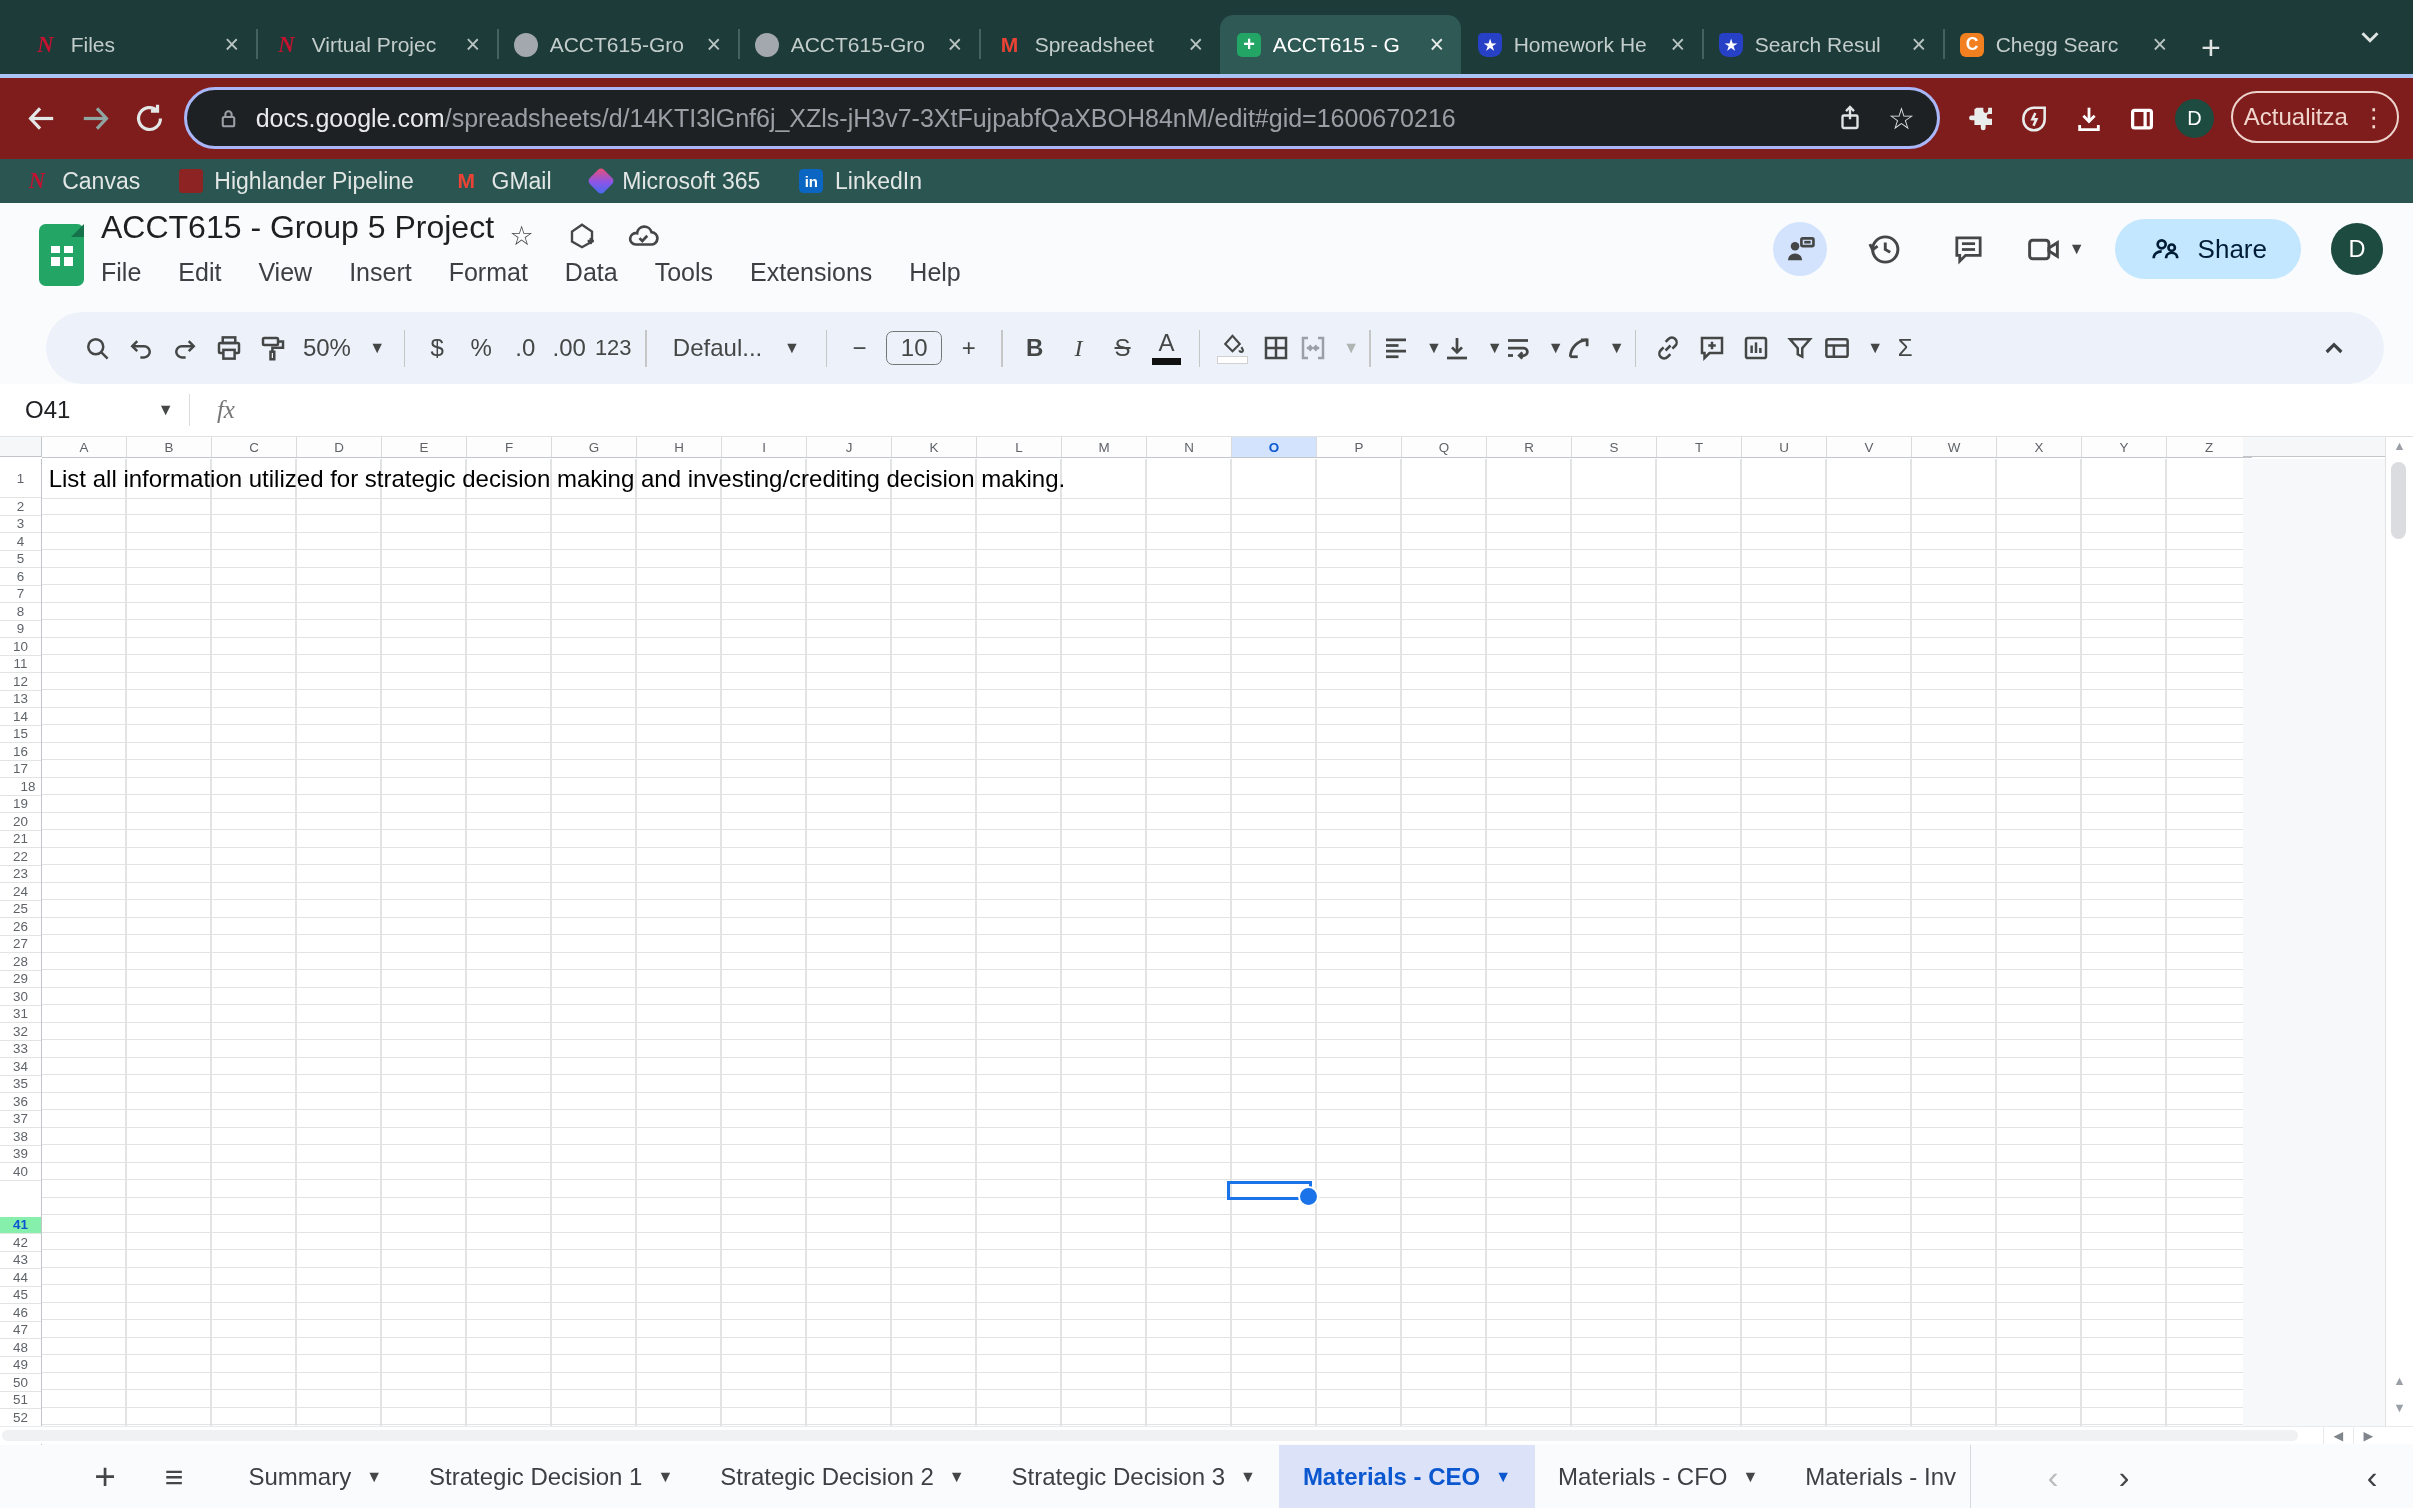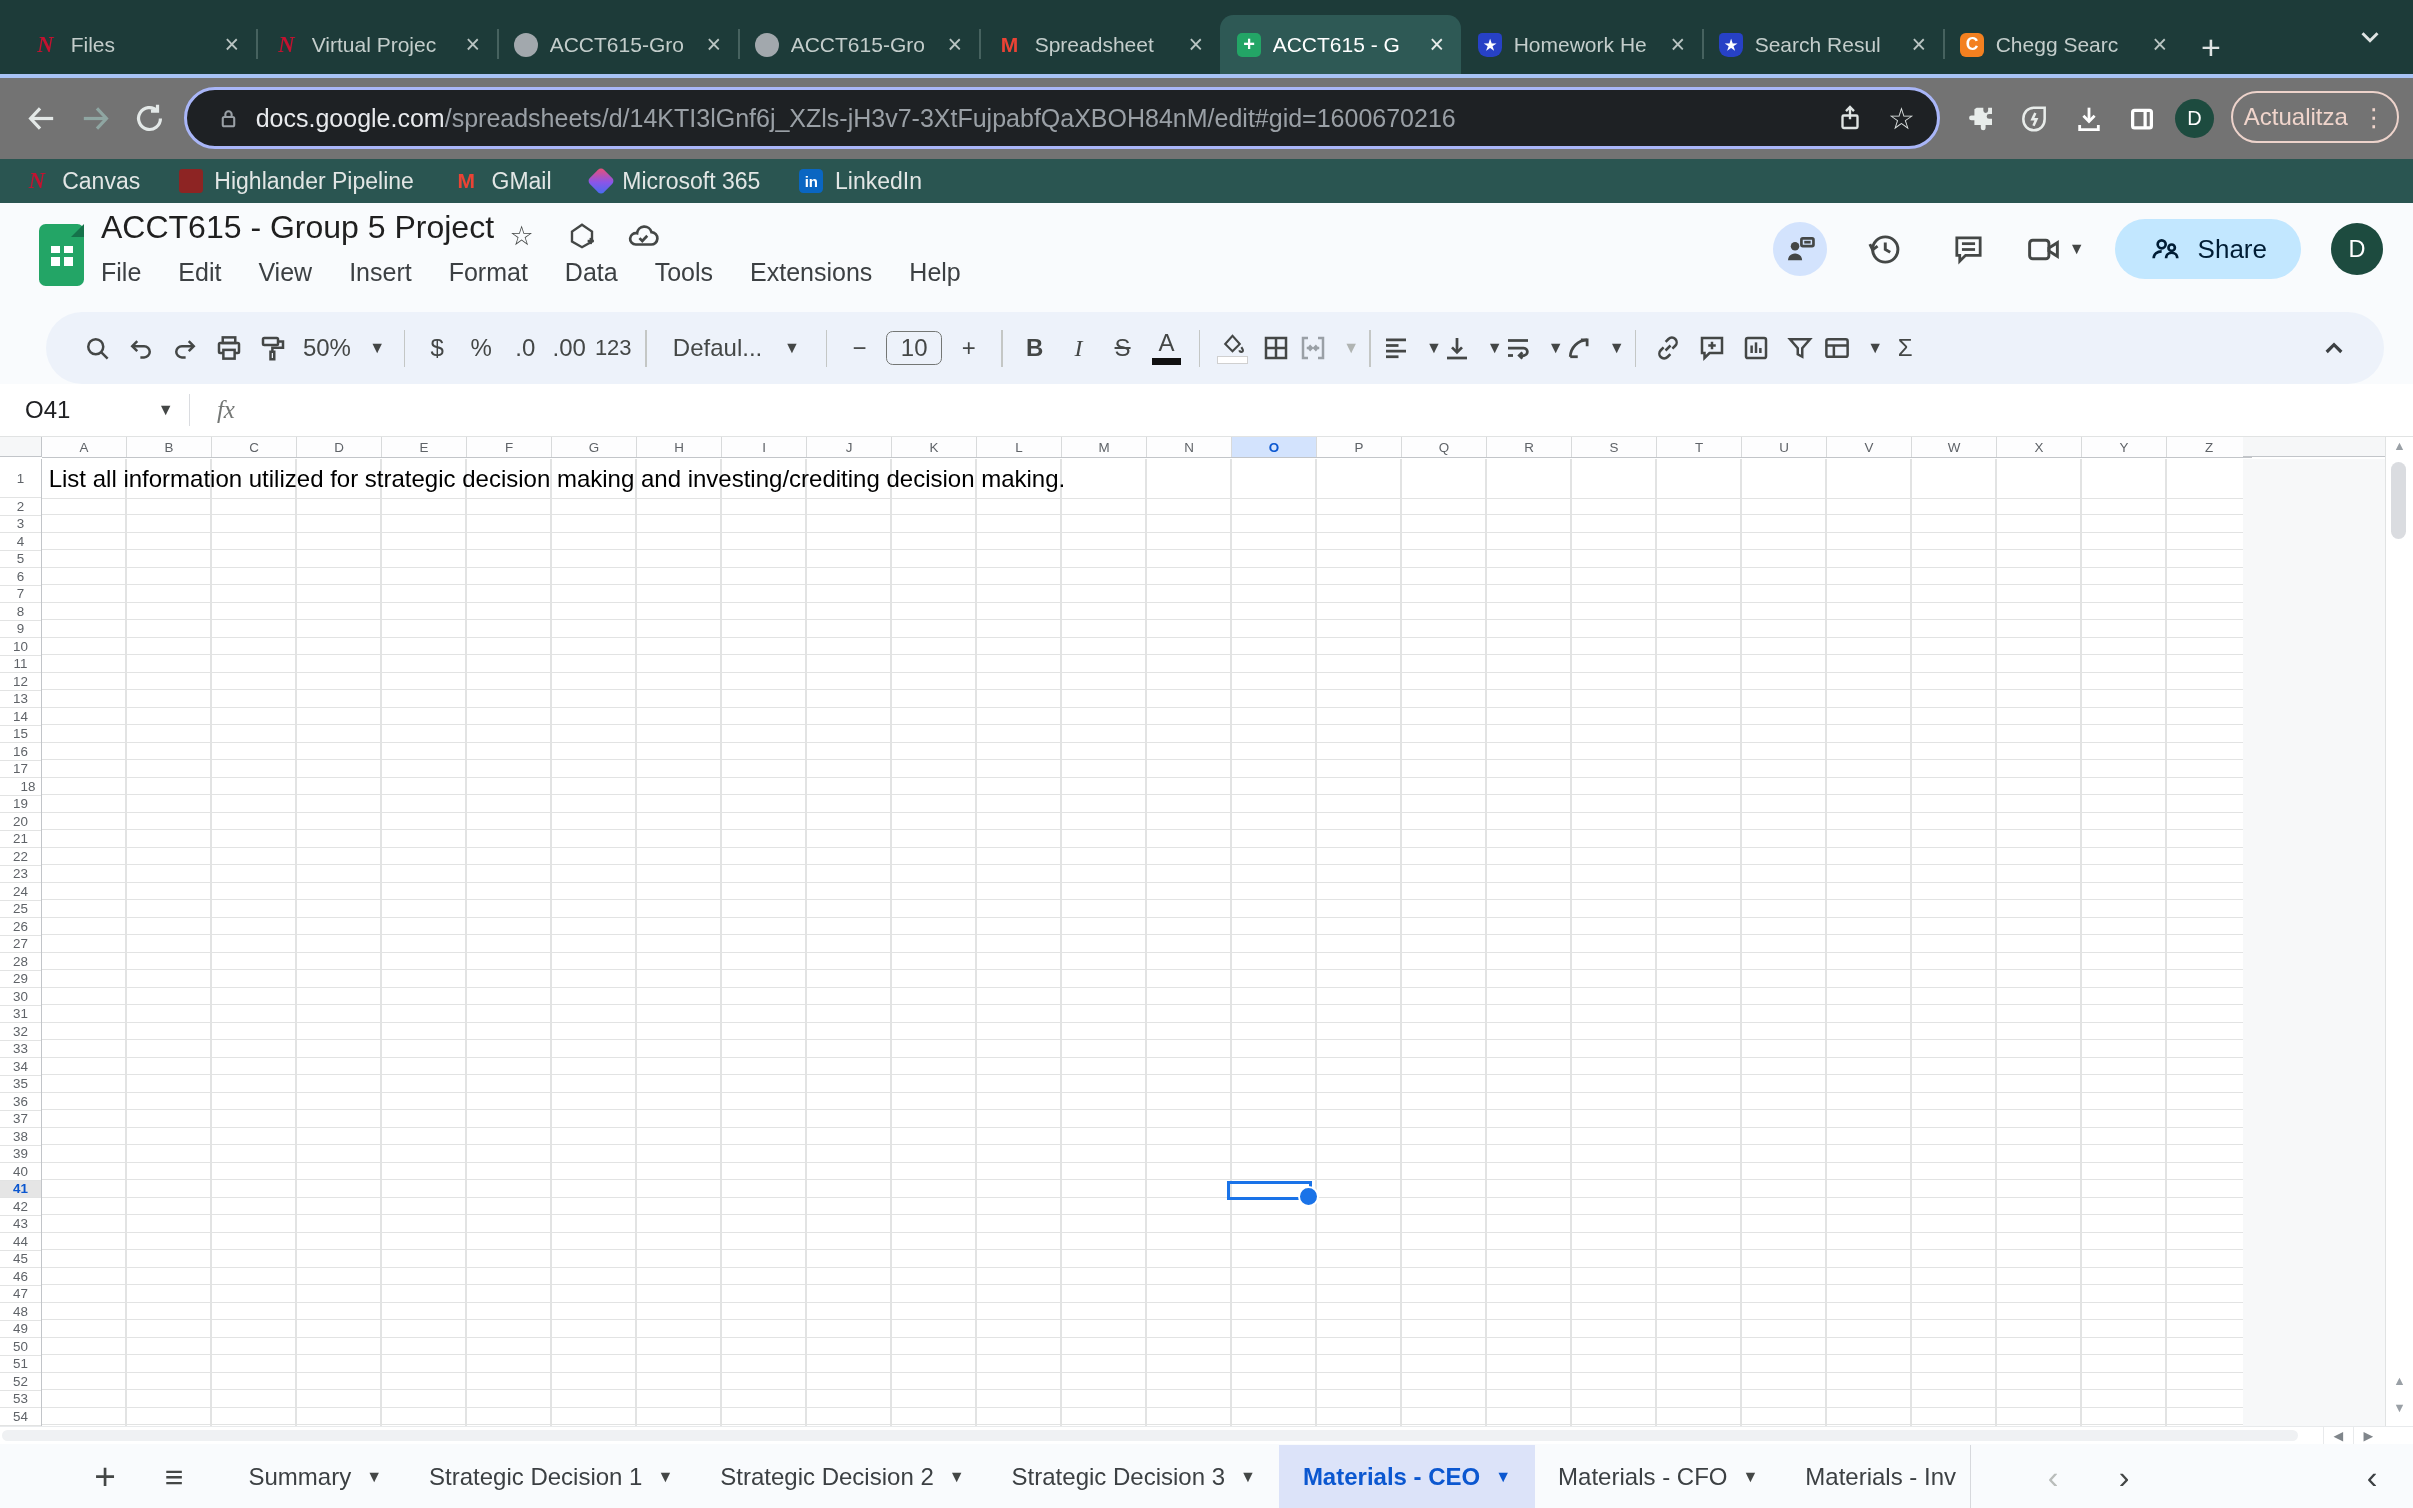--- a/index.html
+++ b/index.html
@@ -34,21 +34,21 @@
   [data-icon="ms365"] .fav{background:linear-gradient(135deg,#f14f6e 0%,#8a55e8 55%,#3f6ff0 100%);
     width:20px;height:20px;border-radius:4.2px;transform:rotate(45deg);}
   [data-icon="linkedin"] .fav{background:#0a66c2;width:24px;height:24px;border-radius:4.2px;}
   [data-icon="linkedin"] .fav::before{content:"in";color:#fff;font-size:15px;font-weight:bold;}
   .newtab{width:54px;height:54px;display:flex;align-items:center;justify-content:center;
     color:#dfe4e3;font-size:34px;font-weight:300;}
   .tabs-chevron{position:absolute;right:28.5px;top:22px;color:#dfe4e3;}
   .strip-line{position:absolute;left:0;top:74px;width:2413px;height:4.2px;background:#a9c3f5;}
 
   
-  .navbar{position:absolute;left:0;top:78px;width:2413px;height:81px;background:#737373;}
+  .navbar{position:absolute;left:0;top:78px;width:2413px;height:81px;background:#7f1d1d;}
   .nav-ic{position:absolute;top:0;height:81px;display:flex;align-items:center;justify-content:center;
     width:47px;color:#e3e8e7;}
   .nav-ic svg{stroke:#e3e8e7;}
   .nav-ic.dim svg{stroke:#8fa6a2;}
   .urlpill{position:absolute;left:184px;top:9.2px;width:1756px;height:62px;border-radius:34px;
     background:#1e2124;border:3.4px solid #a9b6f8;box-sizing:border-box;display:flex;align-items:center;
     padding:0 22px;color:#e8eaed;}
   .url-lock{margin:0 15px 0 6.7px;flex:none;}
   .url-text{font-size:25px;white-space:nowrap;overflow:hidden;flex:1;}
   .url-domain{color:#e8eaed;}
@@ -119,21 +119,21 @@
   .colheads{position:absolute;left:42px;top:0;height:20px;display:flex;
     border-bottom:1.7px solid #c2c5c9;box-sizing:content-box;}
   .col-h{height:20px;box-sizing:border-box;border-right:1.3px solid #d8dadb;display:flex;
     align-items:center;justify-content:center;font-size:13.4px;color:#5f6368;background:#fdfdfe;}
   .col-h.sel{background:#d3e3fd;color:#0b57d0;font-weight:bold;}
   .head-fill{position:absolute;left:2243px;top:0;width:142px;height:20px;background:#f6f7f8;
     border-bottom:1.7px solid #c2c5c9;box-sizing:border-box;}
   .rowheads{position:absolute;left:0;top:22px;width:42px;border-right:1.7px solid #c2c5c9;box-sizing:border-box;}
   .row-h{box-sizing:border-box;border-bottom:1.3px solid #e2e3e3;display:flex;align-items:center;
     justify-content:center;font-size:13.4px;color:#5f6368;background:#fff;}
-  .row-h.sel{background:#e5e5e5;color:#0b57d0;font-weight:bold;}
+  .row-h.sel{background:#86efac;color:#0b57d0;font-weight:bold;margin-top:36px;}
   .cells{position:absolute;left:42px;top:22px;width:2201px;height:967px;background:#fff;
     background-image:repeating-linear-gradient(to right,transparent 0 83px,#e2e3e3 83px 85px);}
   .rows-lines{position:absolute;left:0;top:39px;width:2201px;height:929px;
     background-image:repeating-linear-gradient(to bottom,transparent 0 16.3px,#e2e3e3 16.3px 17.5px);}
   .row1-line{position:absolute;left:0;top:39px;width:2201px;height:1.3px;background:#e2e3e3;}
   .beyond{position:absolute;left:2243px;top:22px;width:142px;height:967px;background:#f7f8f9;}
   .a1text{position:absolute;left:6.7px;top:0;height:39px;line-height:39px;font-size:24px;color:#000;
     white-space:nowrap;}
   .selbox{position:absolute;border:3.4px solid #1a73e8;box-sizing:border-box;}
   .handle{position:absolute;right:-10px;bottom:-10px;width:17px;height:17px;border-radius:50%;

